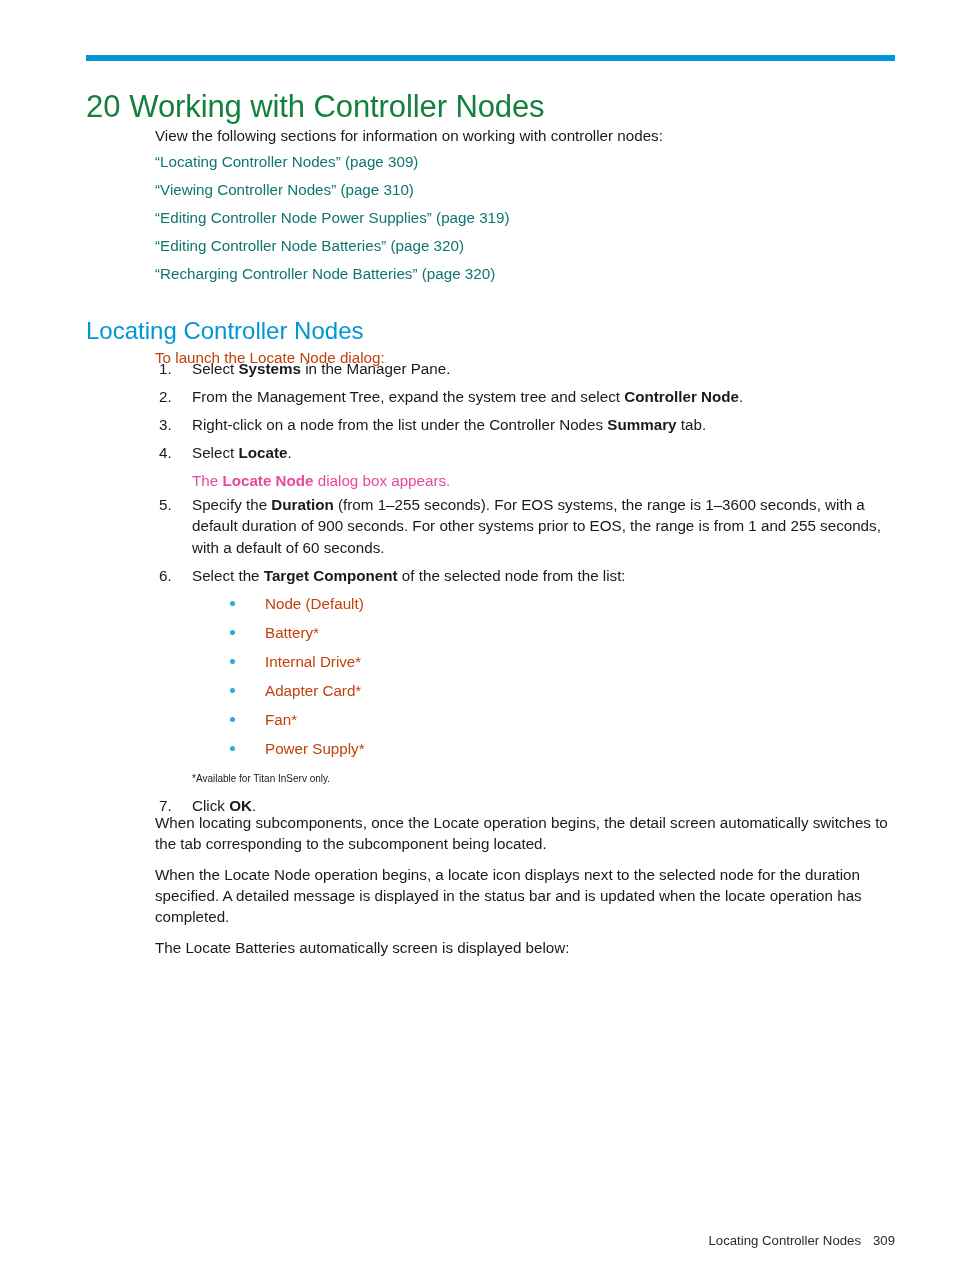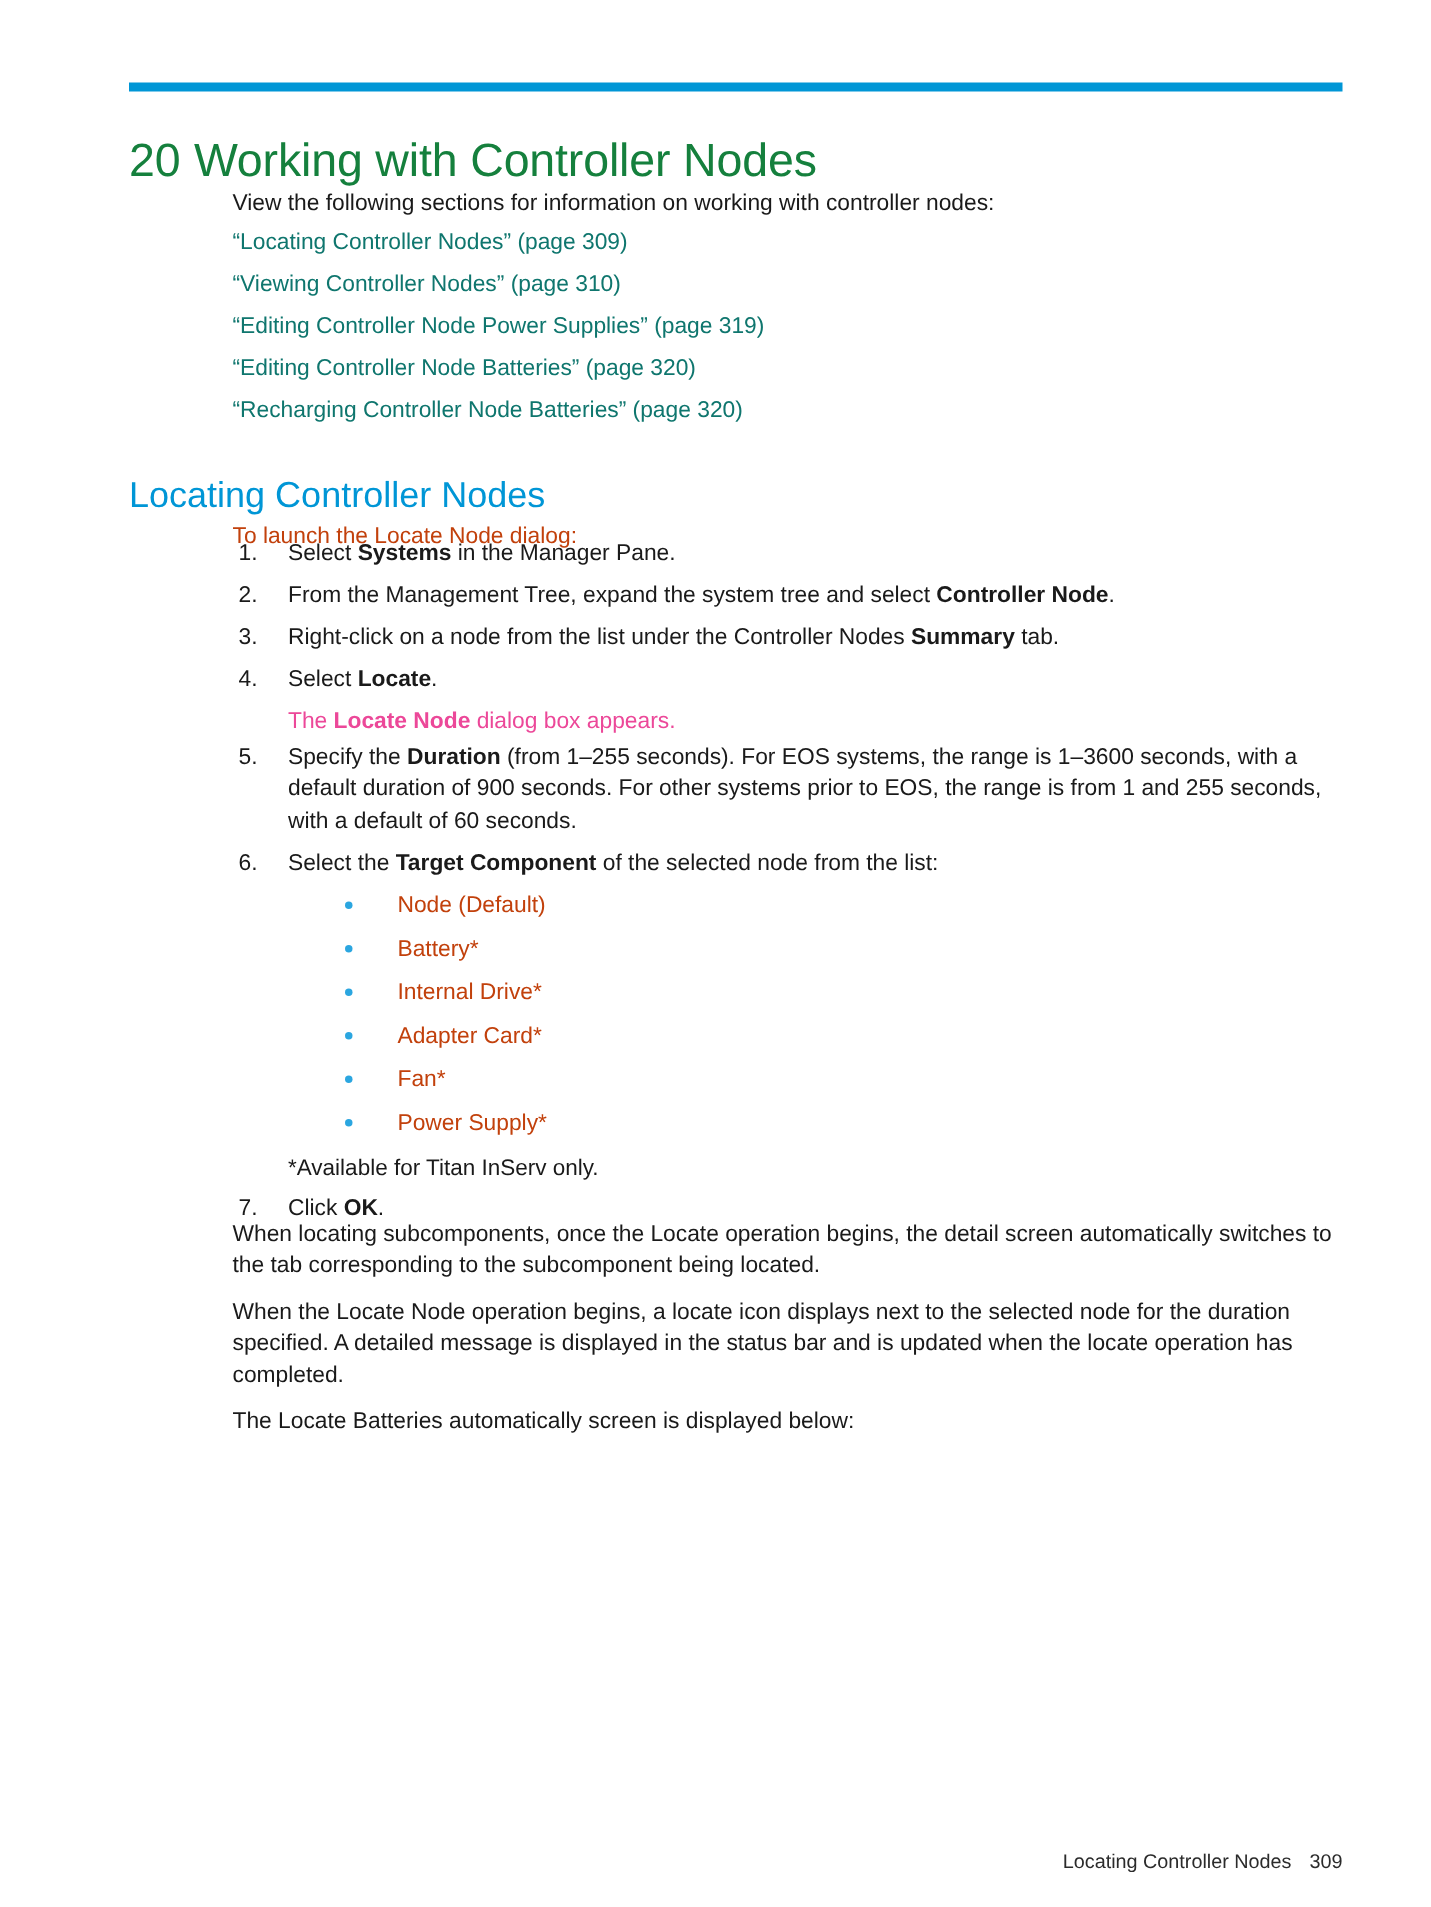--- a/index.html
+++ b/index.html
@@ -145,21 +145,21 @@
     position: absolute;
     left: 38px;
     top: 8px;
     width: 5px;
     height: 5px;
     border-radius: 50%;
     background: #2ba6e0;
   }
   .footnote {
     padding-left: 37px;
-    font-size: 15px;
+    font-size: 10px;
     line-height: 21px;
     color: #1a1a1a;
     margin-top: 1px;
     margin-bottom: 6.5px;
   }
 
   
   .tail-paras {
     position: absolute;
     left: 155px;

